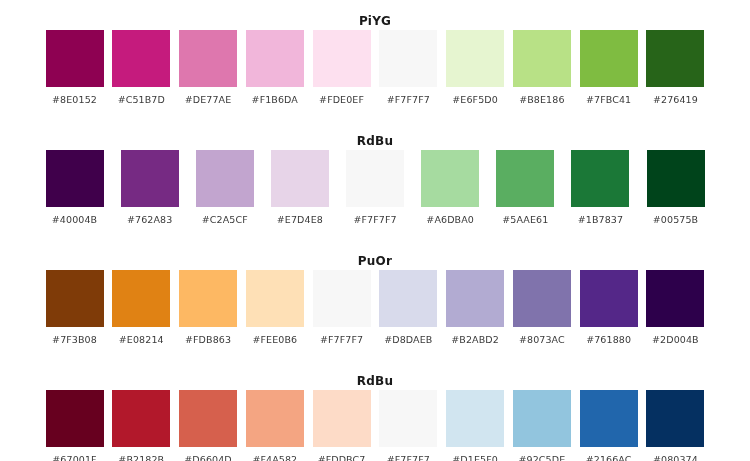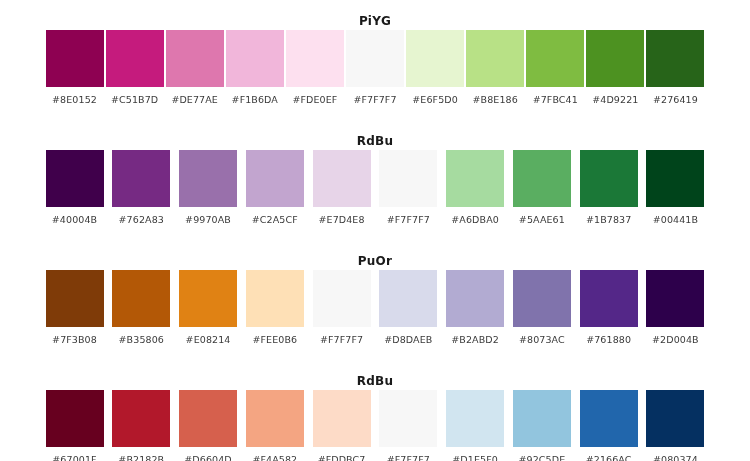--- a/index.html
+++ b/index.html
@@ -103,45 +103,37 @@
           </div>
           <div class="swatch-cell">
             <div class="swatch-chip" style="background-color: rgb(184, 225, 134);"></div>
             <div class="swatch-label">#B8E186</div>
           </div>
           <div class="swatch-cell">
             <div class="swatch-chip" style="background-color: rgb(127, 188, 65);"></div>
             <div class="swatch-label">#7FBC41</div>
           </div>
           <div class="swatch-cell">
-            <div class="swatch-chip" style="background-color: rgb(77, 146, 33);"></div>
-            <div class="swatch-label">#4D9221</div>
-          </div>
-          <div class="swatch-cell">
             <div class="swatch-chip" style="background-color: rgb(39, 100, 25);"></div>
             <div class="swatch-label">#276419</div>
           </div>
         </div>
       </div>
       <div class="palette-row">
         <div class="palette-title">RdBu</div>
         <div class="swatch-strip">
           <div class="swatch-cell">
             <div class="swatch-chip" style="background-color: rgb(64, 0, 75);"></div>
             <div class="swatch-label">#40004B</div>
           </div>
           <div class="swatch-cell">
             <div class="swatch-chip" style="background-color: rgb(118, 42, 131);"></div>
             <div class="swatch-label">#762A83</div>
           </div>
           <div class="swatch-cell">
-            <div class="swatch-chip" style="background-color: rgb(153, 112, 171);"></div>
-            <div class="swatch-label">#9970AB</div>
-          </div>
-          <div class="swatch-cell">
             <div class="swatch-chip" style="background-color: rgb(194, 165, 207);"></div>
             <div class="swatch-label">#C2A5CF</div>
           </div>
           <div class="swatch-cell">
             <div class="swatch-chip" style="background-color: rgb(231, 212, 232);"></div>
             <div class="swatch-label">#E7D4E8</div>
           </div>
           <div class="swatch-cell">
             <div class="swatch-chip" style="background-color: rgb(247, 247, 247);"></div>
             <div class="swatch-label">#F7F7F7</div>
@@ -153,38 +145,38 @@
           <div class="swatch-cell">
             <div class="swatch-chip" style="background-color: rgb(90, 174, 97);"></div>
             <div class="swatch-label">#5AAE61</div>
           </div>
           <div class="swatch-cell">
             <div class="swatch-chip" style="background-color: rgb(27, 120, 55);"></div>
             <div class="swatch-label">#1B7837</div>
           </div>
           <div class="swatch-cell">
             <div class="swatch-chip" style="background-color: rgb(0, 68, 27);"></div>
-            <div class="swatch-label">#00441B</div>
+            <div class="swatch-label">#00575B</div>
           </div>
         </div>
       </div>
       <div class="palette-row">
         <div class="palette-title">PuOr</div>
         <div class="swatch-strip">
           <div class="swatch-cell">
             <div class="swatch-chip" style="background-color: rgb(127, 59, 8);"></div>
             <div class="swatch-label">#7F3B08</div>
           </div>
           <div class="swatch-cell">
-            <div class="swatch-chip" style="background-color: rgb(179, 88, 6);"></div>
-            <div class="swatch-label">#B35806</div>
-          </div>
-          <div class="swatch-cell">
             <div class="swatch-chip" style="background-color: rgb(224, 130, 20);"></div>
             <div class="swatch-label">#E08214</div>
+          </div>
+          <div class="swatch-cell">
+            <div class="swatch-chip" style="background-color: rgb(253, 184, 99);"></div>
+            <div class="swatch-label">#FDB863</div>
           </div>
           <div class="swatch-cell">
             <div class="swatch-chip" style="background-color: rgb(254, 224, 182);"></div>
             <div class="swatch-label">#FEE0B6</div>
           </div>
           <div class="swatch-cell">
             <div class="swatch-chip" style="background-color: rgb(247, 247, 247);"></div>
             <div class="swatch-label">#F7F7F7</div>
           </div>
           <div class="swatch-cell">

